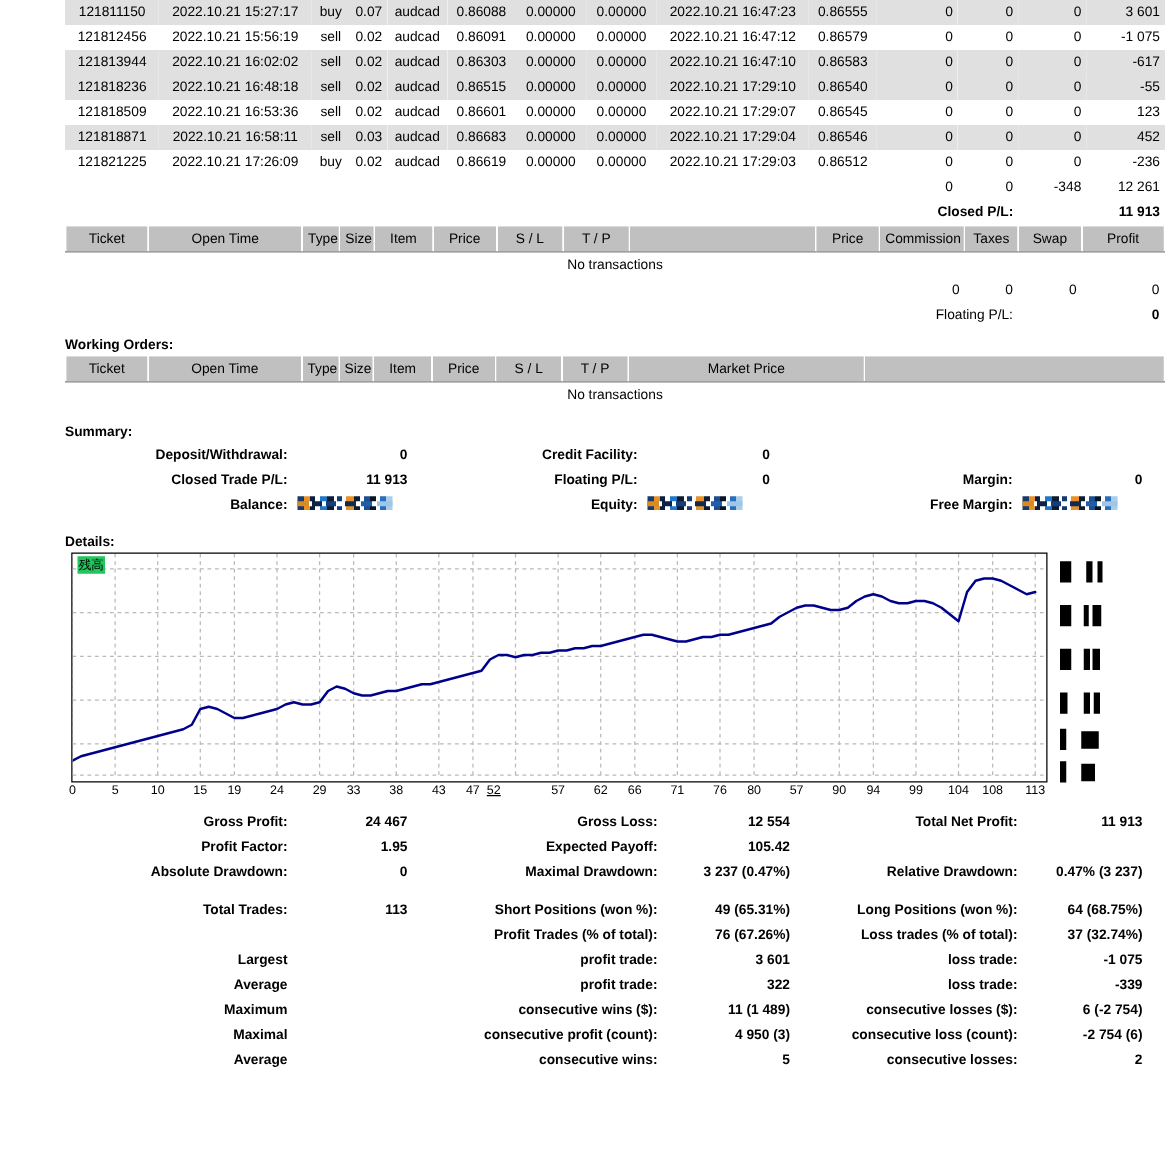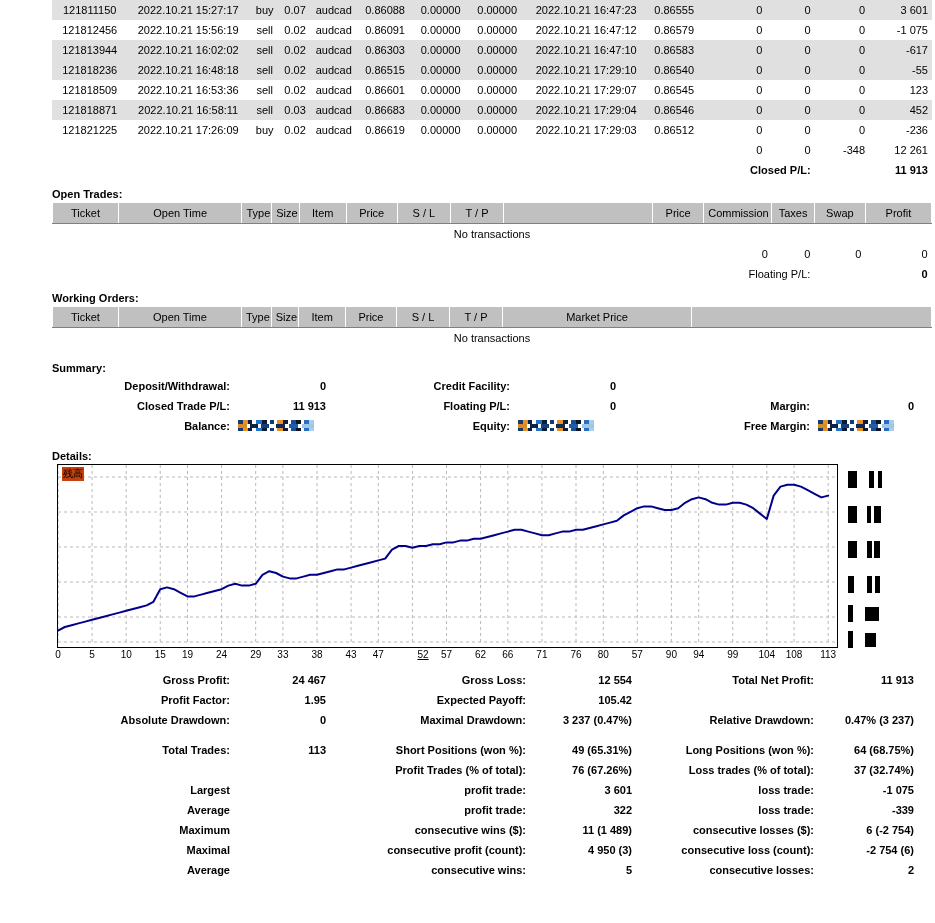--- a/index.html
+++ b/index.html
@@ -154,21 +154,21 @@
     overflow: hidden;
   }
   .chart-svg { display: block; }
   .chart-label {
     position: absolute;
     left: 4px;
     top: 2px;
     font-size: 10px;
     font-family: "DejaVu Sans", sans-serif;
     color: #000;
-    background: #c2410c;
+    background: #22c55e;
     padding: 0 1px;
     z-index: 4;
   }
   .xaxis {
     position: absolute;
     left: 5px;
     top: 182px;
     width: 781px;
     height: 16px;
   }
@@ -355,21 +355,20 @@
           <td>12 261</td>
         </tr>
         <tr>
           <td colspan="12" class="label-bold">Closed P/L:</td>
           <td></td>
           <td style="font-weight: bold; text-align: right;">11 913</td>
         </tr>
       </tbody>
   </table>
 
-  <div class="caption">Open Trades:</div>
   <table class="report">
     <colgroup>
       <col style="width:62px">
         <col style="width:116px">
         <col style="width:28px">
         <col style="width:26px">
       <col style="width:44px">
         <col style="width:48px">
         <col style="width:50px">
         <col style="width:50px">
@@ -535,21 +534,21 @@
         <span class="xtick" style="left: 35.1px;">5</span>
         <span class="xtick" style="left: 69.2px;">10</span>
         <span class="xtick" style="left: 103.2px;">15</span>
         <span class="xtick" style="left: 130.5px;">19</span>
         <span class="xtick" style="left: 164.6px;">24</span>
         <span class="xtick" style="left: 198.7px;">29</span>
         <span class="xtick" style="left: 225.9px;">33</span>
         <span class="xtick" style="left: 260px;">38</span>
         <span class="xtick" style="left: 294.1px;">43</span>
         <span class="xtick" style="left: 321.3px;">47</span>
-        <span class="xtick" style="left: 366px; text-decoration: underline;">52</span>
+        <span class="xtick" style="left: 338px; text-decoration: underline;">52</span>
         <span class="xtick" style="left: 389.5px;">57</span>
         <span class="xtick" style="left: 423.6px;">62</span>
         <span class="xtick" style="left: 450.8px;">66</span>
         <span class="xtick" style="left: 484.9px;">71</span>
         <span class="xtick" style="left: 519px;">76</span>
         <span class="xtick" style="left: 546.3px;">80</span>
         <span class="xtick" style="left: 580.3px;">57</span>
         <span class="xtick" style="left: 614.4px;">90</span>
         <span class="xtick" style="left: 641.7px;">94</span>
         <span class="xtick" style="left: 675.8px;">99</span>

